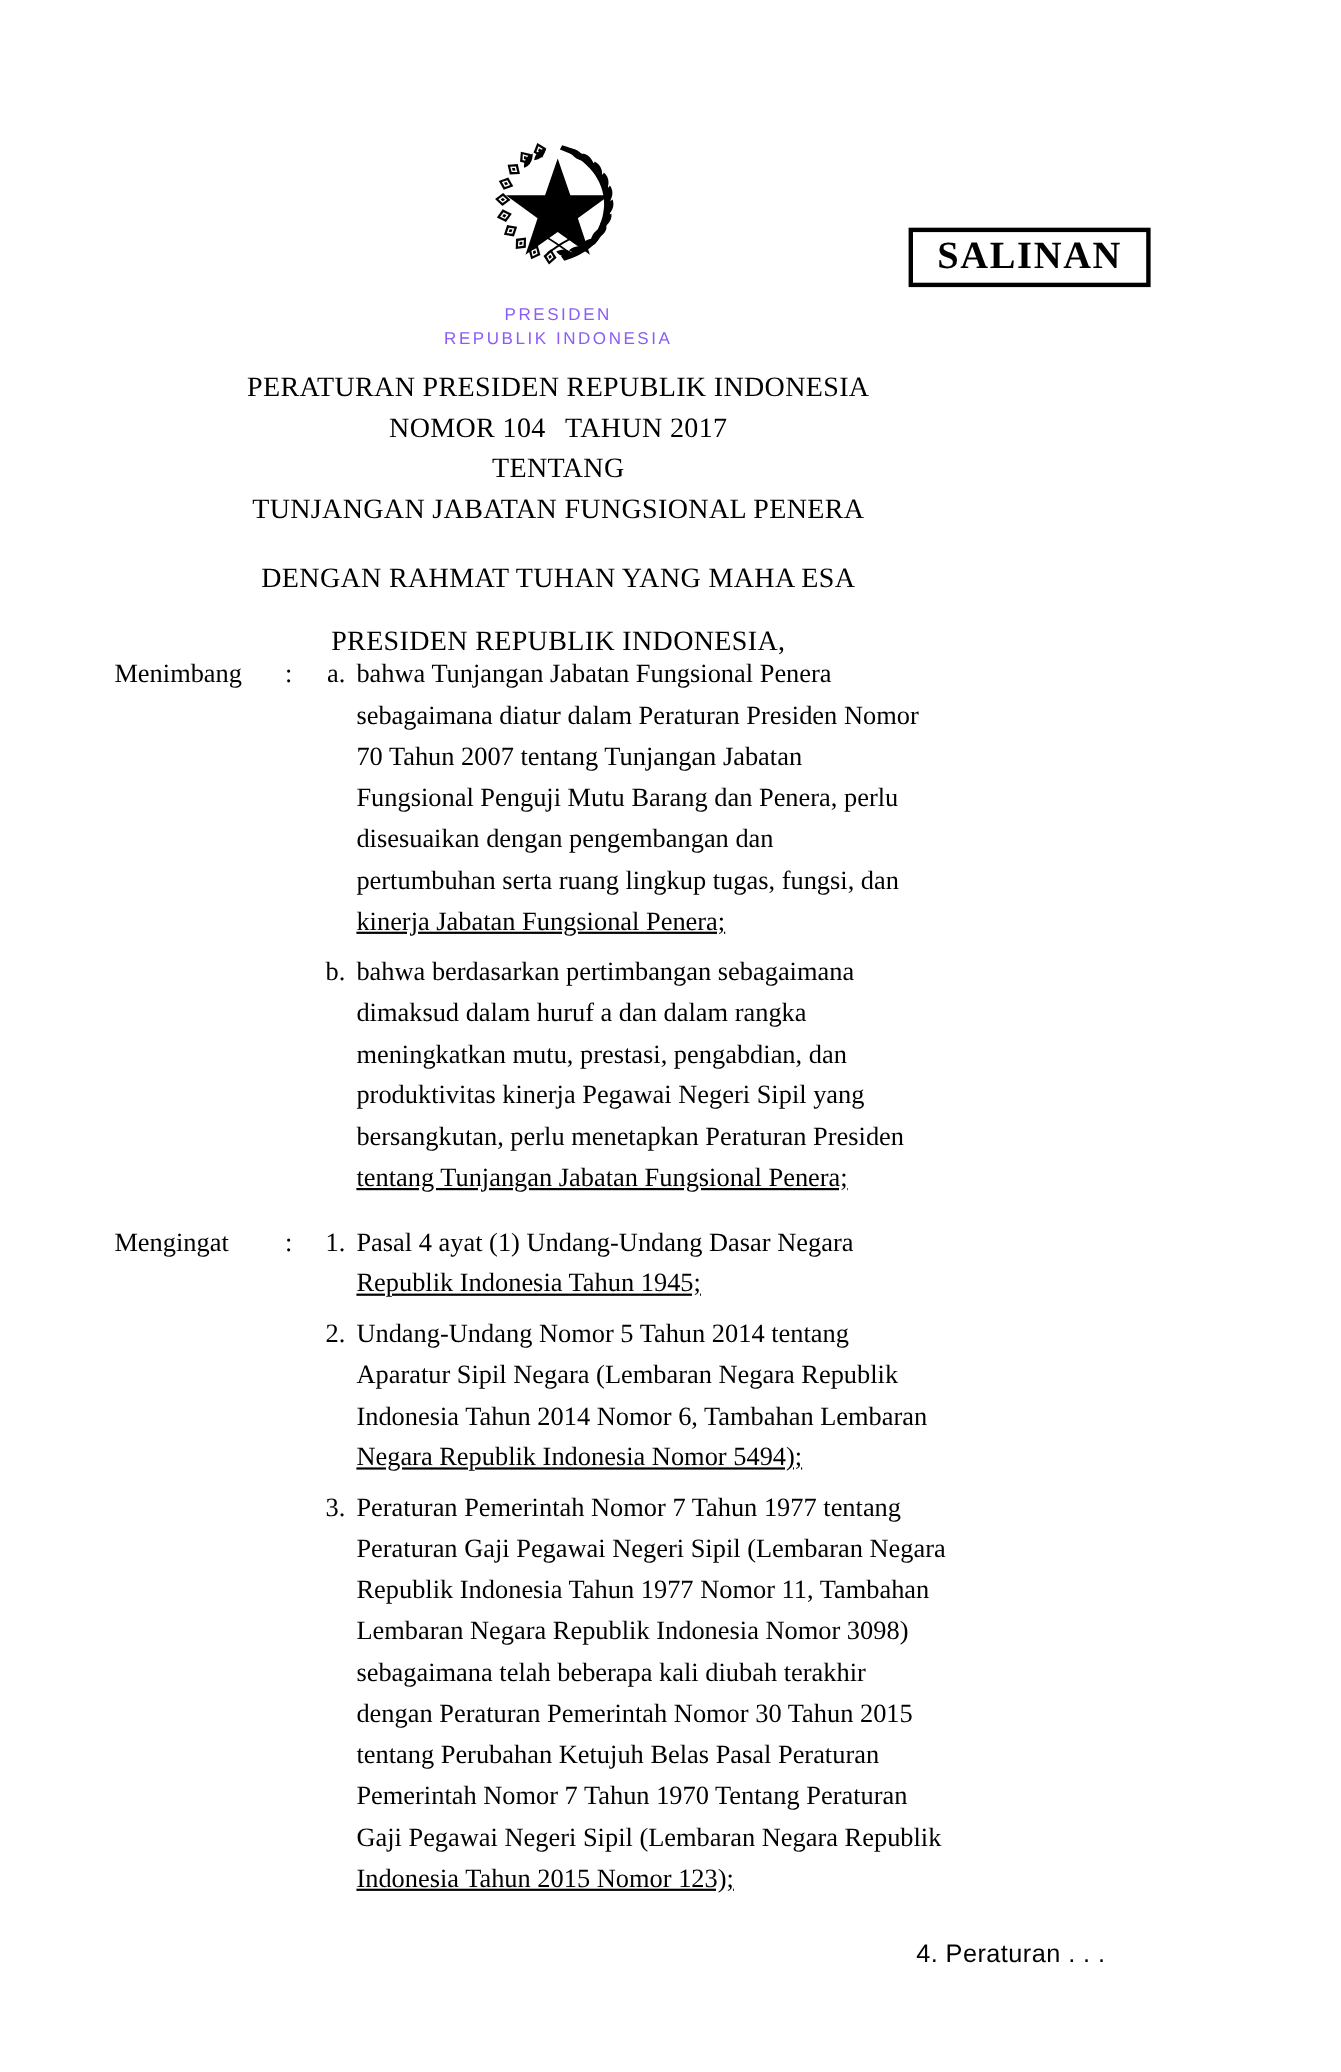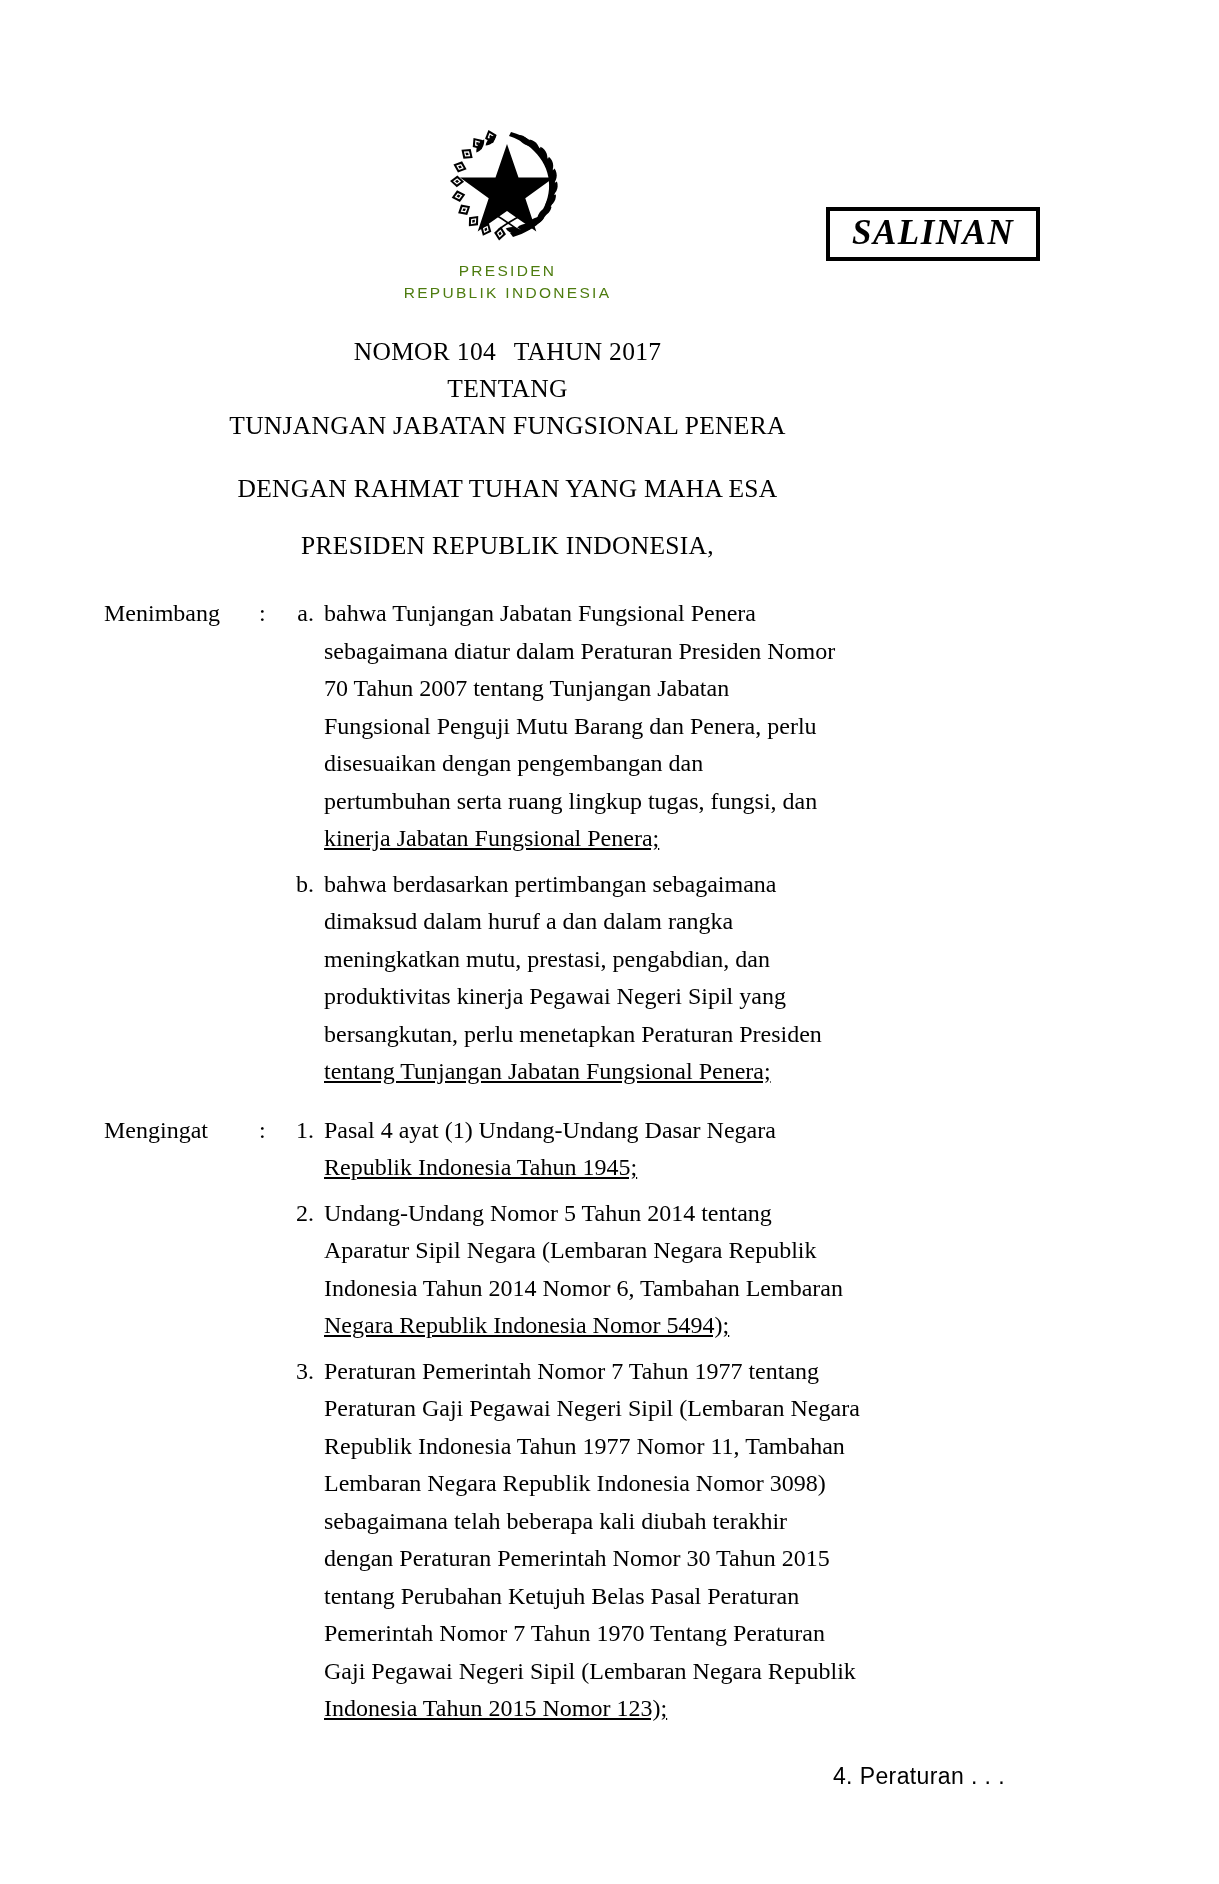--- a/index.html
+++ b/index.html
@@ -39,42 +39,41 @@
   }
   .emblem-svg { display: block; }
 
   .salinan-box {
     position: absolute;
     left: 826px;
     top: 207px;
     border: 4px solid #000;
     padding: 4px 22px 7px 22px;
     background: #fff;
-    font-style: italic;
   }
   .salinan-text {
     font-family: "Liberation Serif", "DejaVu Serif", serif;
     font-weight: bold;
     font-size: 35px;
     letter-spacing: 1.5px;
     line-height: 1;
     white-space: nowrap;
   }
 
   .presiden-caption {
     position: absolute;
     left: 0;
-    top: 260px;
+    top: 276px;
     width: 1015px;
     text-align: center;
     font-family: "Liberation Sans", "DejaVu Sans", sans-serif;
     font-size: 15.5px;
     line-height: 22px;
     letter-spacing: 2.3px;
-    color: #4d7c0f;
+    color: #8b5cf6;
   }
   .presiden-caption div { white-space: nowrap; }
 
   
   .title-block {
     position: absolute;
     left: 0;
     top: 333px;
     width: 1015px;
     text-align: center;
@@ -345,20 +344,21 @@
       <div class="salinan-text">SALINAN</div>
     </div>
 
     <div class="presiden-caption">
       <div>PRESIDEN</div>
       <div>REPUBLIK INDONESIA</div>
     </div>
   </div>
 
   <div class="title-block">
+    <div class="title-line">PERATURAN PRESIDEN REPUBLIK INDONESIA</div>
     <div class="title-line nomor"><span>NOMOR</span>&nbsp;<span>104</span><span class="spacer"></span>&nbsp;<span>TAHUN</span>&nbsp;<span>2017</span></div>
     <div class="title-line">TENTANG</div>
     <div class="title-line">TUNJANGAN JABATAN FUNGSIONAL PENERA</div>
     <div class="title-gap-1"></div>
     <div class="title-line">DENGAN RAHMAT TUHAN YANG MAHA ESA</div>
     <div class="title-gap-2"></div>
     <div class="title-line">PRESIDEN REPUBLIK INDONESIA,</div>
   </div>
 
   <div class="body-zone">

